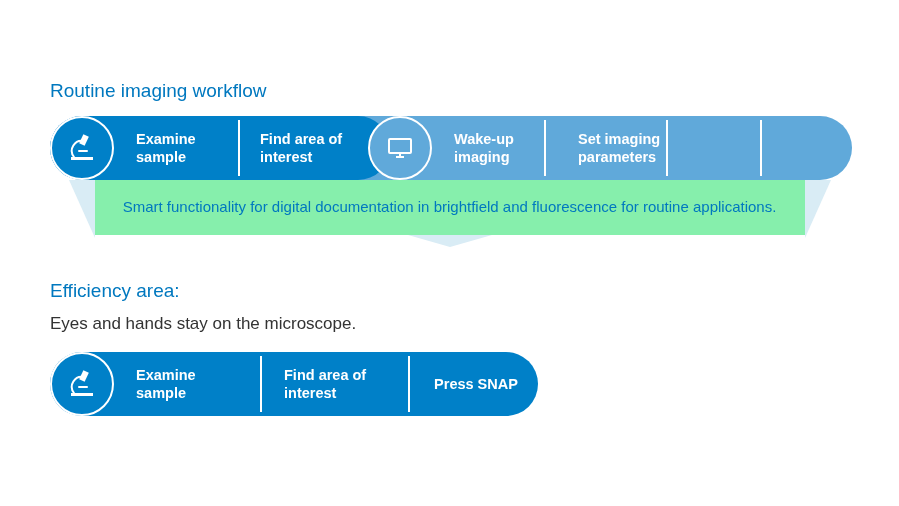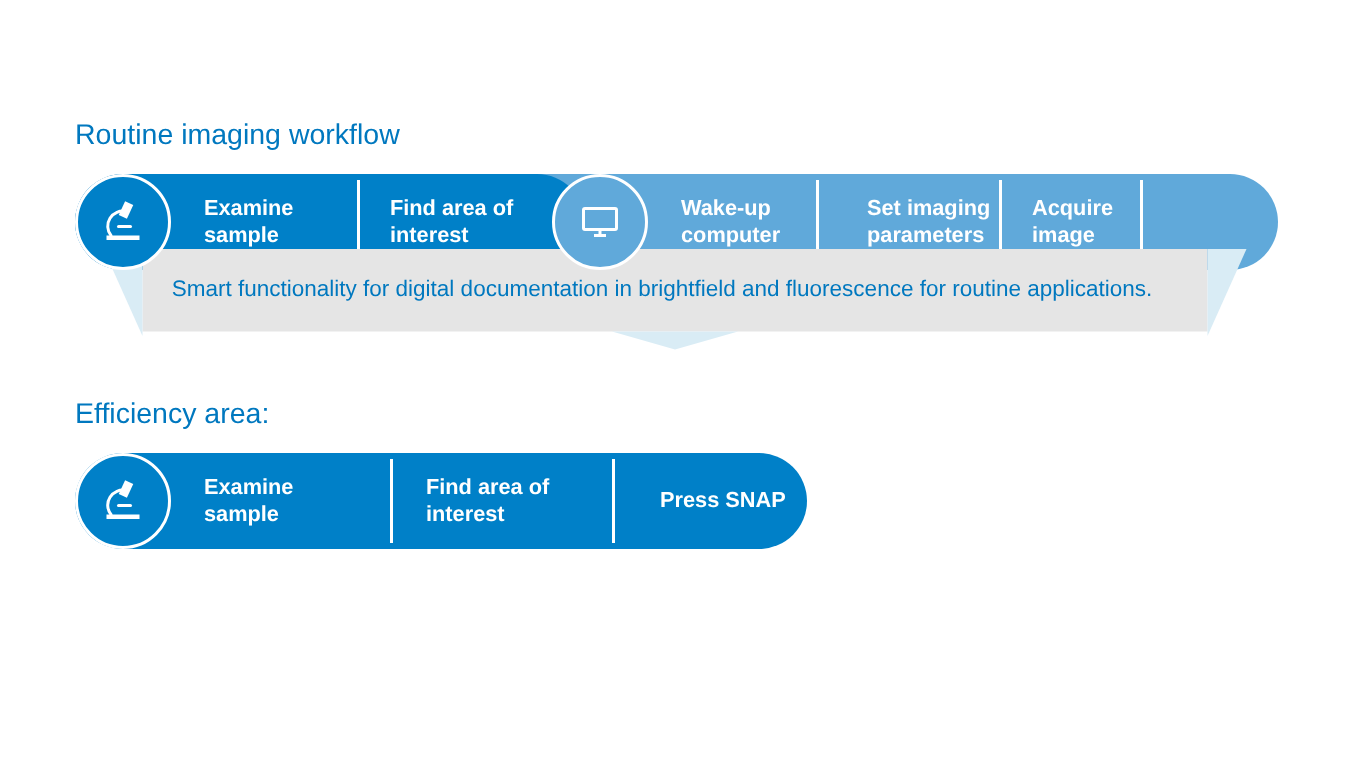--- a/index.html
+++ b/index.html
@@ -16,21 +16,21 @@
   .section-title.small-gap { margin-top: 20px; }
 
   .subtitle {
     font-size: 17px;
     color: #333;
     margin-bottom: 18px;
     margin-top: -2px;
   }
 
   
-  .bar-wrap { position: relative; height: 50px; }
+  .bar-wrap { position: relative; height: 64px; }
   .bar-wrap.top { width: 802px; }
   .bar-wrap.bottom { width: 488px; }
 
   
   .pill-bg {
     position: absolute;
     top: 0; left: 0;
     height: 64px;
     border-radius: 32px;
   }
@@ -83,23 +83,23 @@
   .icon-circle.light { background: #60a9da; }
 
   
   .icon-microscope svg, .icon-monitor svg { display: block; }
 
   
   .banner {
     position: relative;
     margin: 0 auto;
     width: 710px;
-    background: #e5e5e5;
+    background: #86efac;
     padding: 18px 20px 20px;
-    text-align: left;
+    text-align: center;
     color: #0078bf;
     font-size: 15px;
   }
   .banner-wrap {
     margin-top: 0;
     margin-bottom: 8px;
     position: relative;
     height: 80px;
   }
   .banner::before,
@@ -162,44 +162,42 @@
       <svg width="32" height="32" viewBox="0 0 32 32">
         <g stroke="#fff" stroke-width="2" fill="none">
           <rect x="5" y="7" width="22" height="14" rx="1"></rect>
           <line x1="12" y1="25" x2="20" y2="25"></line>
           <line x1="16" y1="21" x2="16" y2="25"></line>
         </g>
       </svg>
     </div>
 
     <div class="step" style="left:390px; width:100px;">
-      <span>Wake-up computer</span>
+      <span>Wake-up imaging</span>
     </div>
     <div class="divider" style="left:494px;"></div>
 
     <div class="step" style="left:514px; width:110px;">
       <span>Set imaging parameters</span>
     </div>
     <div class="divider" style="left:616px;"></div>
 
-    <div class="step" style="left:624px; width:85px;">
-      <span>Acquire image</span>
-    </div>
     <div class="divider" style="left:710px;"></div>
 
   </div>
 
   <div class="banner-wrap">
     <div class="banner">
       <span>Smart functionality for digital documentation in brightfield and fluorescence for routine applications.</span>
       <div class="arrow-tip"></div>
     </div>
   </div>
 
   <div class="section-title small-gap">Efficiency area:</div>
+  <div class="subtitle">Eyes and hands stay on the microscope.</div>
 
   <div class="bar-wrap bottom">
     <div class="pill-bg pill-dark" style="width:488px;"></div>
 
     <div class="icon-circle dark icon-microscope" style="left:0;">
       <svg width="34" height="34" viewBox="0 0 34 34">
         <g stroke="#fff" stroke-width="2" fill="none" stroke-linecap="round">
           <rect x="6" y="26" width="22" height="3" fill="#fff" stroke="none"></rect>
           <path d="M9 26 a10 10 0 0 1 10 -16"></path>
           <rect x="16" y="4" width="6" height="10" transform="rotate(25 19 9)" fill="#fff" stroke="none"></rect>
@@ -211,18 +209,18 @@
     <div class="step" style="left:72px; width:120px;">
       <span>Examine sample</span>
     </div>
     <div class="divider" style="left:210px;"></div>
 
     <div class="step" style="left:220px; width:120px;">
       <span>Find area of interest</span>
     </div>
     <div class="divider" style="left:358px;"></div>
 
-    <div class="step" style="left:376px; width:110px;">
+    <div class="step" style="left:364px; width:110px;justify-content:center;">
       <span>Press SNAP</span>
     </div>
   </div>
 
 </div>
 
 </body></html>

